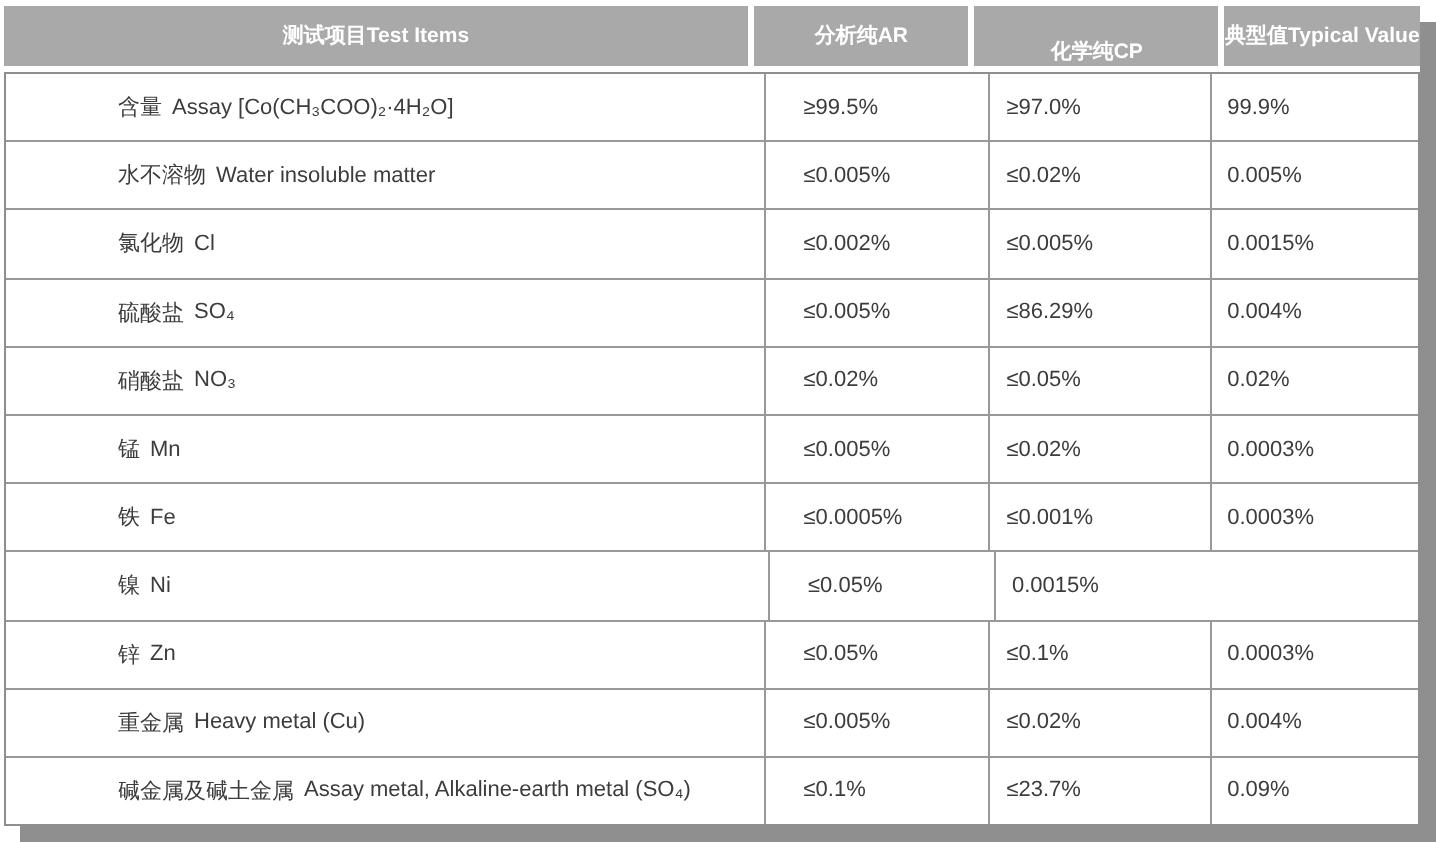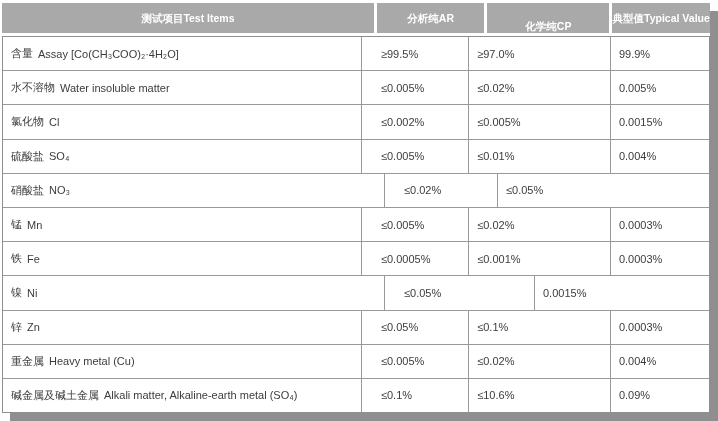--- a/index.html
+++ b/index.html
@@ -72,22 +72,22 @@
     padding-left: 8px;
     font-size: 11px;
     color: #3c3c3c;
     white-space: nowrap;
     overflow: hidden;
   }
   .t-cell + .t-cell { border-left: 1px solid #999999; }
   .t-row .col-1 { width: 381px; }
   .t-row .col-2 { width: 113px; padding-left: 19px; }
   .t-row .col-3 { width: 111px; text-align: center; }
-  .t-row .col-4 { width: 105px; margin-left: 37px; }
-  .label-cn { margin-right: 5px; }
+  .t-row .col-4 { width: 105px; }
+  .label-cn { margin-right: 5px; margin-left: 48px; }
 </style>
 </head>
 <body>
 
 <div id="canvas">
   <div class="sheet">
 
     <div class="header-row">
       <div class="header-cell col-1">
         <span>测试项目</span>
@@ -138,31 +138,32 @@
         <div class="t-cell col-3">≤0.005%</div>
         <div class="t-cell col-4">0.0015%</div>
       </div>
 
       <div class="t-row">
         <div class="t-cell col-1">
           <span class="label-cn">硫酸盐</span>
           <span class="label-en">SO₄</span>
         </div>
         <div class="t-cell col-2">≤0.005%</div>
-        <div class="t-cell col-3">≤0.01%</div>
+        <div class="t-cell col-3">≤86.29%</div>
         <div class="t-cell col-4">0.004%</div>
       </div>
 
       <div class="t-row">
         <div class="t-cell col-1">
           <span class="label-cn">硝酸盐</span>
           <span class="label-en">NO₃</span>
         </div>
         <div class="t-cell col-2">≤0.02%</div>
         <div class="t-cell col-3">≤0.05%</div>
+        <div class="t-cell col-4">0.02%</div>
       </div>
 
       <div class="t-row">
         <div class="t-cell col-1">
           <span class="label-cn">锰</span>
           <span class="label-en">Mn</span>
         </div>
         <div class="t-cell col-2">≤0.005%</div>
         <div class="t-cell col-3">≤0.02%</div>
         <div class="t-cell col-4">0.0003%</div>
@@ -203,22 +204,22 @@
           <span class="label-en">Heavy metal (Cu)</span>
         </div>
         <div class="t-cell col-2">≤0.005%</div>
         <div class="t-cell col-3">≤0.02%</div>
         <div class="t-cell col-4">0.004%</div>
       </div>
 
       <div class="t-row">
         <div class="t-cell col-1">
           <span class="label-cn">碱金属及碱土金属</span>
-          <span class="label-en">Alkali matter, Alkaline-earth metal (SO₄)</span>
+          <span class="label-en">Assay metal, Alkaline-earth metal (SO₄)</span>
         </div>
         <div class="t-cell col-2">≤0.1%</div>
-        <div class="t-cell col-3">≤10.6%</div>
+        <div class="t-cell col-3">≤23.7%</div>
         <div class="t-cell col-4">0.09%</div>
       </div>
 
     </div>
   </div>
 </div>
 
 </body></html>

